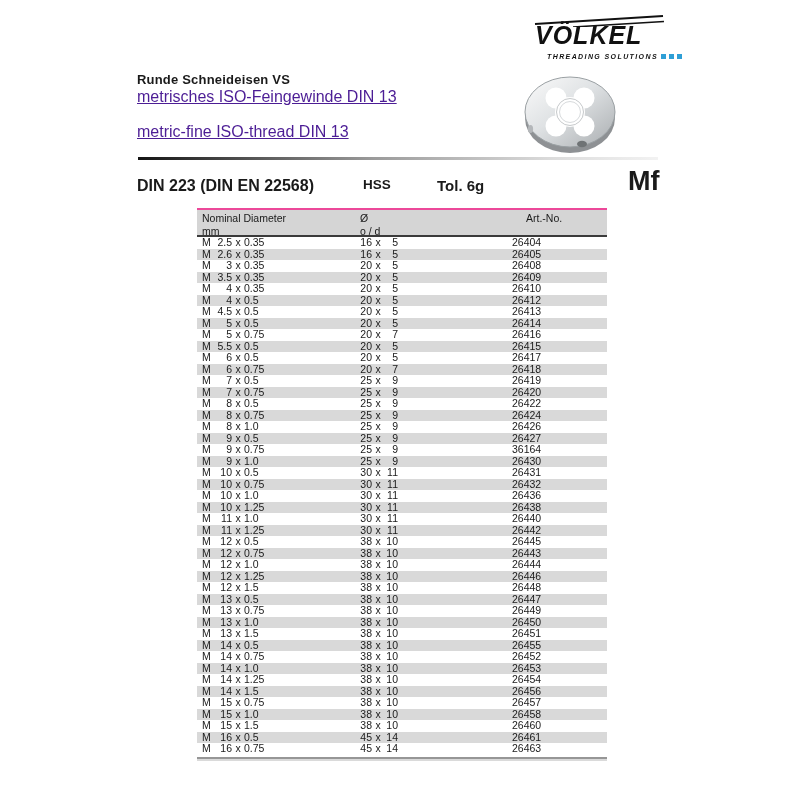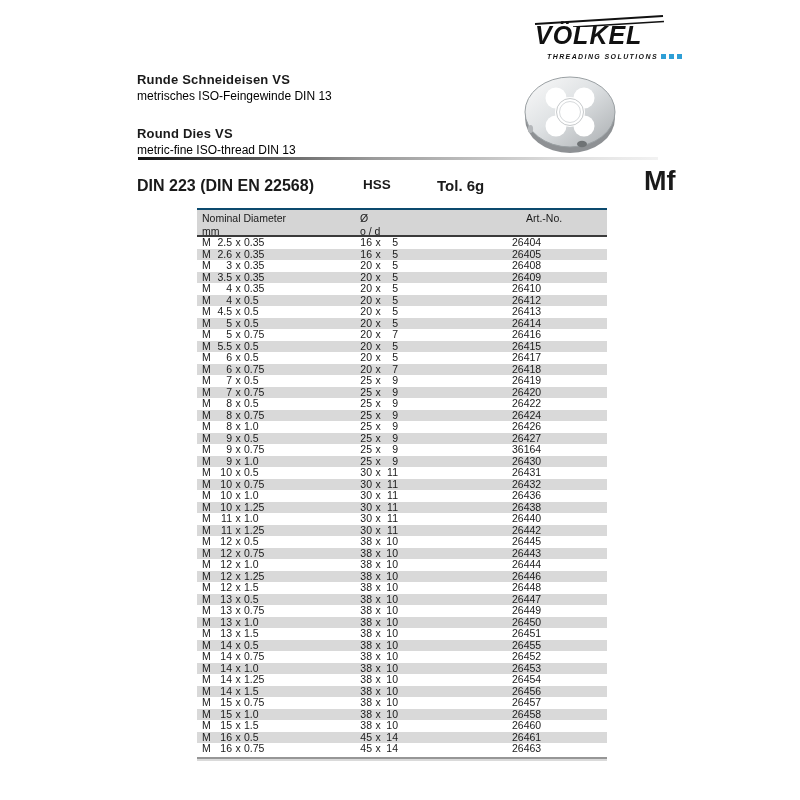--- a/index.html
+++ b/index.html
@@ -18,39 +18,39 @@
   .logo-lines{position:absolute;left:0;top:0;width:134px;height:14px;}
   .brand{position:absolute;left:2px;top:8px;font-size:25px;font-weight:bold;
          font-style:italic;letter-spacing:1px;color:#111;transform:scaleY(1.04);white-space:nowrap;}
   .tagline-row{position:absolute;left:14px;top:40px;display:flex;align-items:center;gap:3px;white-space:nowrap;}
   .tagline{font-size:7px;font-weight:bold;font-style:italic;letter-spacing:1.4px;color:#111;}
   .sq{display:inline-block;width:5px;height:5px;background:var(--accent);}
 
   
   .titles{position:absolute;left:137px;top:70px;width:360px;}
   .title{font-size:13px;font-weight:bold;letter-spacing:0.2px;line-height:19px;}
-  .subtitle{font-size:12px;line-height:15px;margin-bottom:20px;color:#000000;}
+  .subtitle{font-size:16px;line-height:15px;margin-bottom:20px;color:#4c1d95;text-decoration:underline;}
 
   
   .die-photo{position:absolute;left:521px;top:71px;width:98px;height:86px;}
 
   
   .divider{position:absolute;left:138px;top:157px;width:520px;height:3px;
            background:linear-gradient(to right,#141414,#9a9a9a 45%,#dcdcdc 80%,#f2f2f2);}
 
   
   .spec-din{position:absolute;left:137px;top:177px;font-size:16px;font-weight:bold;}
   .spec-hss{position:absolute;left:363px;top:177px;font-size:13.5px;font-weight:bold;}
   .spec-tol{position:absolute;left:437px;top:177px;font-size:15px;font-weight:bold;}
-  .spec-mf{position:absolute;left:644px;top:166px;font-size:27px;font-weight:bold;}
+  .spec-mf{position:absolute;left:628px;top:166px;font-size:27px;font-weight:bold;}
 
   
   .table{position:absolute;left:197px;top:208px;width:410px;font-size:10.5px;}
   .thead{position:relative;height:29px;background:var(--header-bg);
-         border-top:2px solid #0c4a6e;border-bottom:2px solid #3b3b3b;}
+         border-top:2px solid #ec4899;border-bottom:2px solid #3b3b3b;}
   .th{position:absolute;white-space:nowrap;}
   .th-c1 {left:5px;  top:2px;}
   .th-c1b{left:5px;  top:15px;}
   .th-c2 {left:163px;top:2px;}
   .th-c2b{left:163px;top:15px;}
   .th-c3 {left:315px;top:2px;margin-left:14px;}
 
   .tbody{position:relative;}
   .row{position:relative;height:11.5px;line-height:11.6px;white-space:nowrap;}
   .row.alt{background:var(--row-alt);padding-left:36px;}
@@ -80,21 +80,20 @@
       <span class="tagline">THREADING SOLUTIONS</span>
       <span class="sq"></span>
       <span class="sq"></span>
       <span class="sq"></span>
     </div>
   </div>
 
   <div class="titles">
     <div class="title">Runde Schneideisen VS</div>
     <div class="subtitle">metrisches ISO-Feingewinde DIN 13</div>
-    <div class="title">Round Dies VS</div>
     <div class="subtitle">metric-fine ISO-thread DIN 13</div>
   </div>
 
   <div class="die-photo">
     <svg viewBox="0 0 98 86" width="98" height="86">
       <defs>
         <linearGradient id="met" x1="0" y1="0" x2="1" y2="1">
           <stop offset="0" stop-color="#fbfbfb"></stop>
           <stop offset="0.45" stop-color="#dfe2e4"></stop>
           <stop offset="1" stop-color="#a9adb0"></stop>

